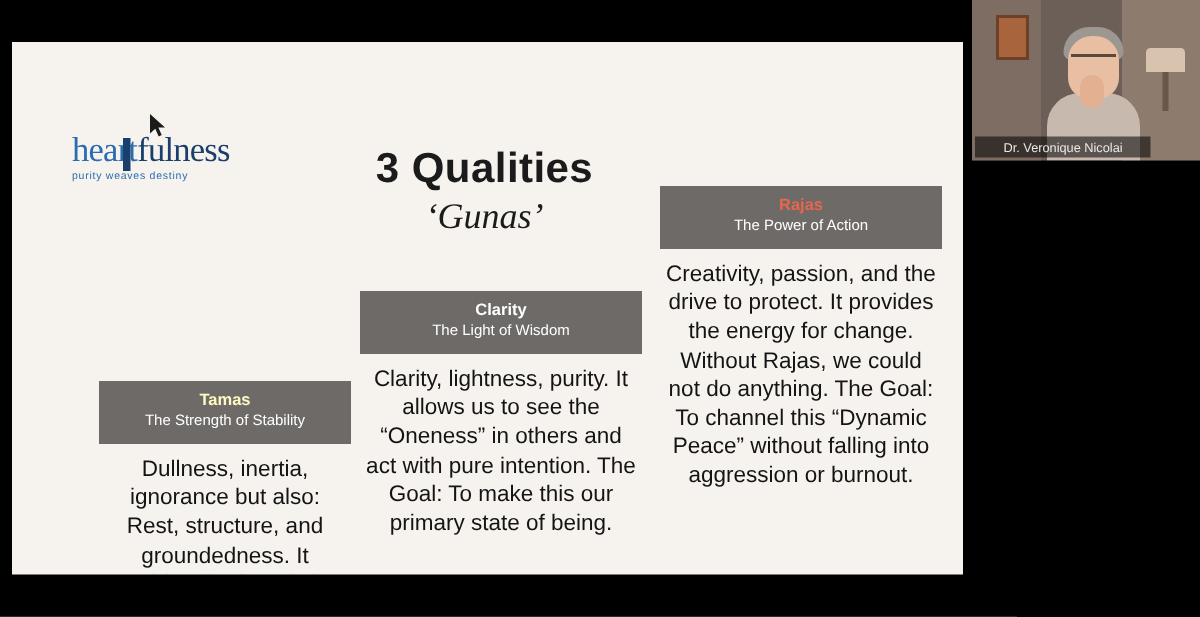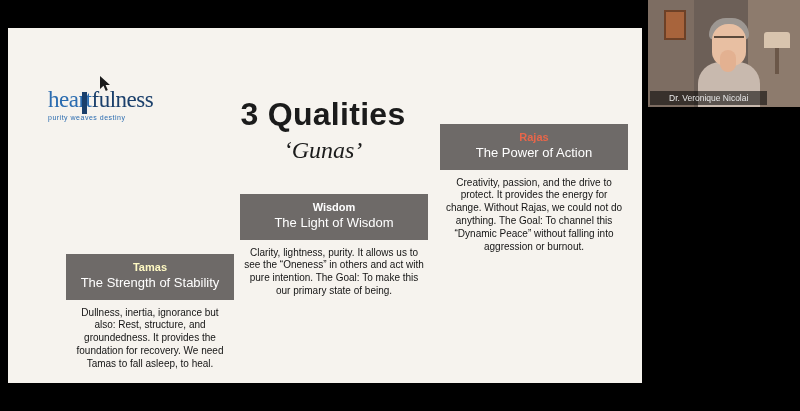--- a/index.html
+++ b/index.html
@@ -60,21 +60,21 @@
   }
 
   
   #title-block {
     position: absolute;
     left: 195px; top: 68px;
     width: 240px;
     text-align: center;
   }
   #title-block .t1 {
-    font-size: 32px;
+    font-size: 28px;
     font-weight: bold;
     color: #1b1b1b;
     letter-spacing: 0.3px;
   }
   #title-block .t2 {
     margin-top: 4px;
     font-size: 24px;
     font-style: italic;
     font-family: "Liberation Serif", serif;
     color: #1b1b1b;
@@ -87,27 +87,27 @@
     padding: 7px 6px 9px;
     text-align: center;
     color: #ffffff;
   }
   .guna .hdr .name {
     font-size: 11px;
     font-weight: bold;
     line-height: 1.1;
   }
   .guna .hdr .sub {
-    font-size: 13px;
+    font-size: 10px;
     line-height: 1.2;
     margin-top: 2px;
   }
   .guna .body {
     padding: 7px 4px 0;
-    font-size: 10px;
+    font-size: 15px;
     line-height: 1.28;
     color: #141414;
     text-align: center;
   }
 
   #guna-rajas { left: 432px; top: 96px; width: 188px; }
   #guna-rajas .hdr .name { color: #e8664a; }
   #guna-sattva { left: 232px; top: 166px; width: 188px; }
   #guna-tamas  { left: 58px;  top: 226px; width: 168px; }
 
@@ -193,21 +193,21 @@
     <div class="guna" id="guna-rajas">
       <div class="hdr" style="background: rgb(110, 106, 104);">
         <div class="name" style="color: rgb(232, 102, 74);">Rajas</div>
         <div class="sub">The Power of Action</div>
       </div>
       <div class="body">Creativity, passion, and the drive to protect. It provides the energy for change. Without Rajas, we could not do anything. The Goal: To channel this “Dynamic Peace” without falling into aggression or burnout.</div>
     </div>
 
     <div class="guna" id="guna-sattva">
       <div class="hdr" style="background: rgb(110, 106, 104);">
-        <div class="name" style="color: rgb(255, 255, 255);">Wisdom</div>
+        <div class="name" style="color: rgb(255, 255, 255);">Clarity</div>
         <div class="sub">The Light of Wisdom</div>
       </div>
       <div class="body">Clarity, lightness, purity. It allows us to see the “Oneness” in others and act with pure intention. The Goal: To make this our primary state of being.</div>
     </div>
 
     <div class="guna" id="guna-tamas">
       <div class="hdr" style="background: rgb(110, 106, 104);">
         <div class="name" style="color: #fef9c3;">Tamas</div>
         <div class="sub">The Strength of Stability</div>
       </div>

